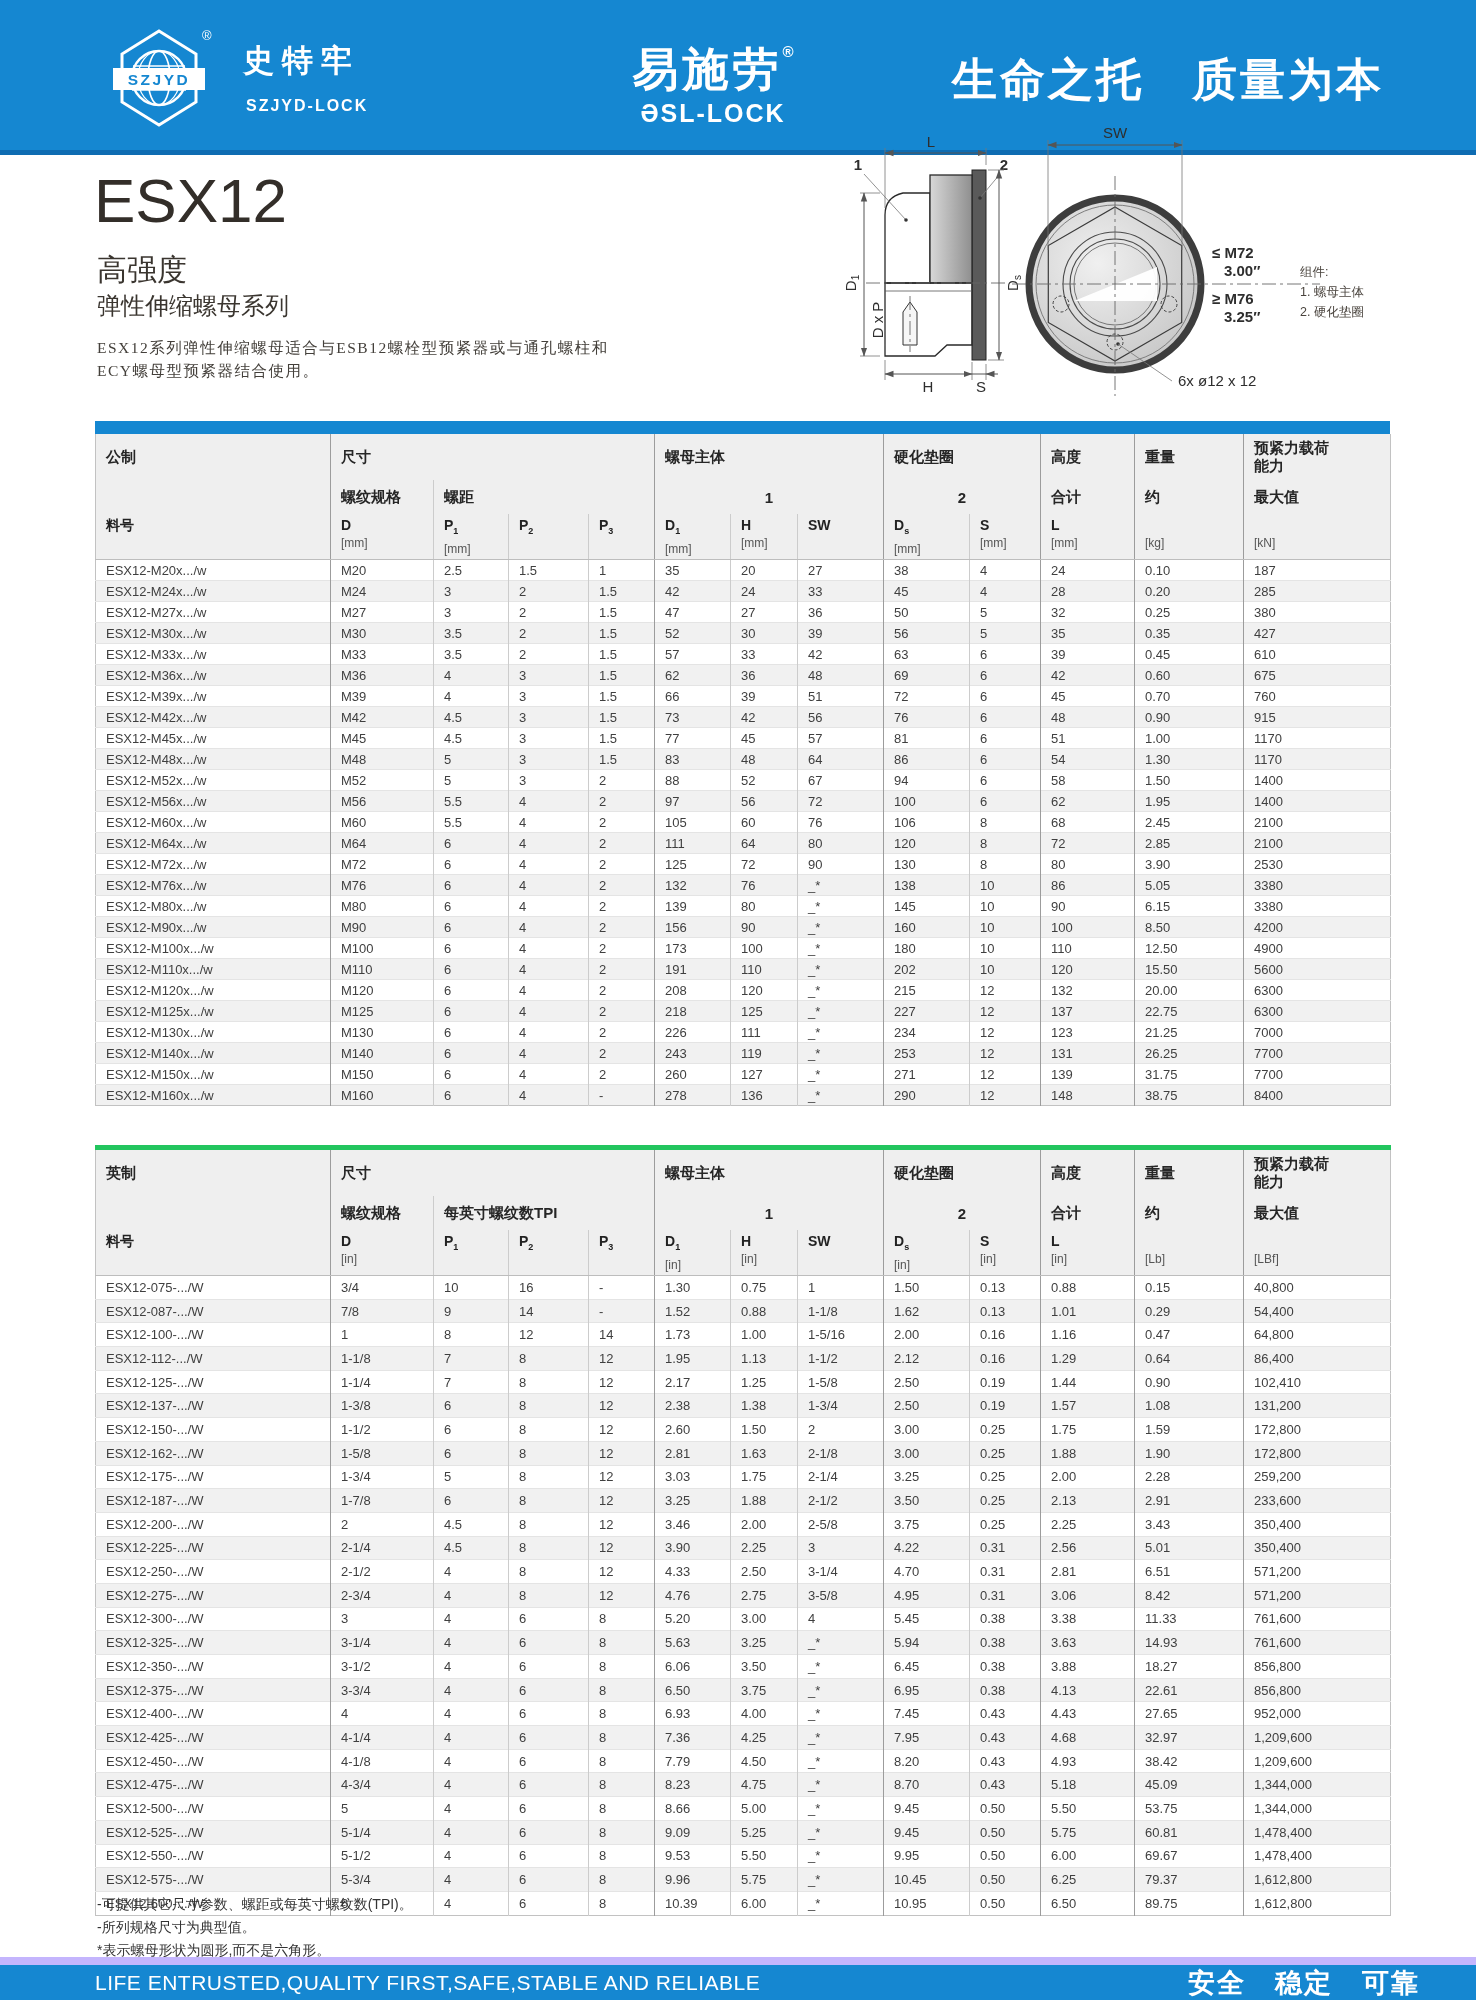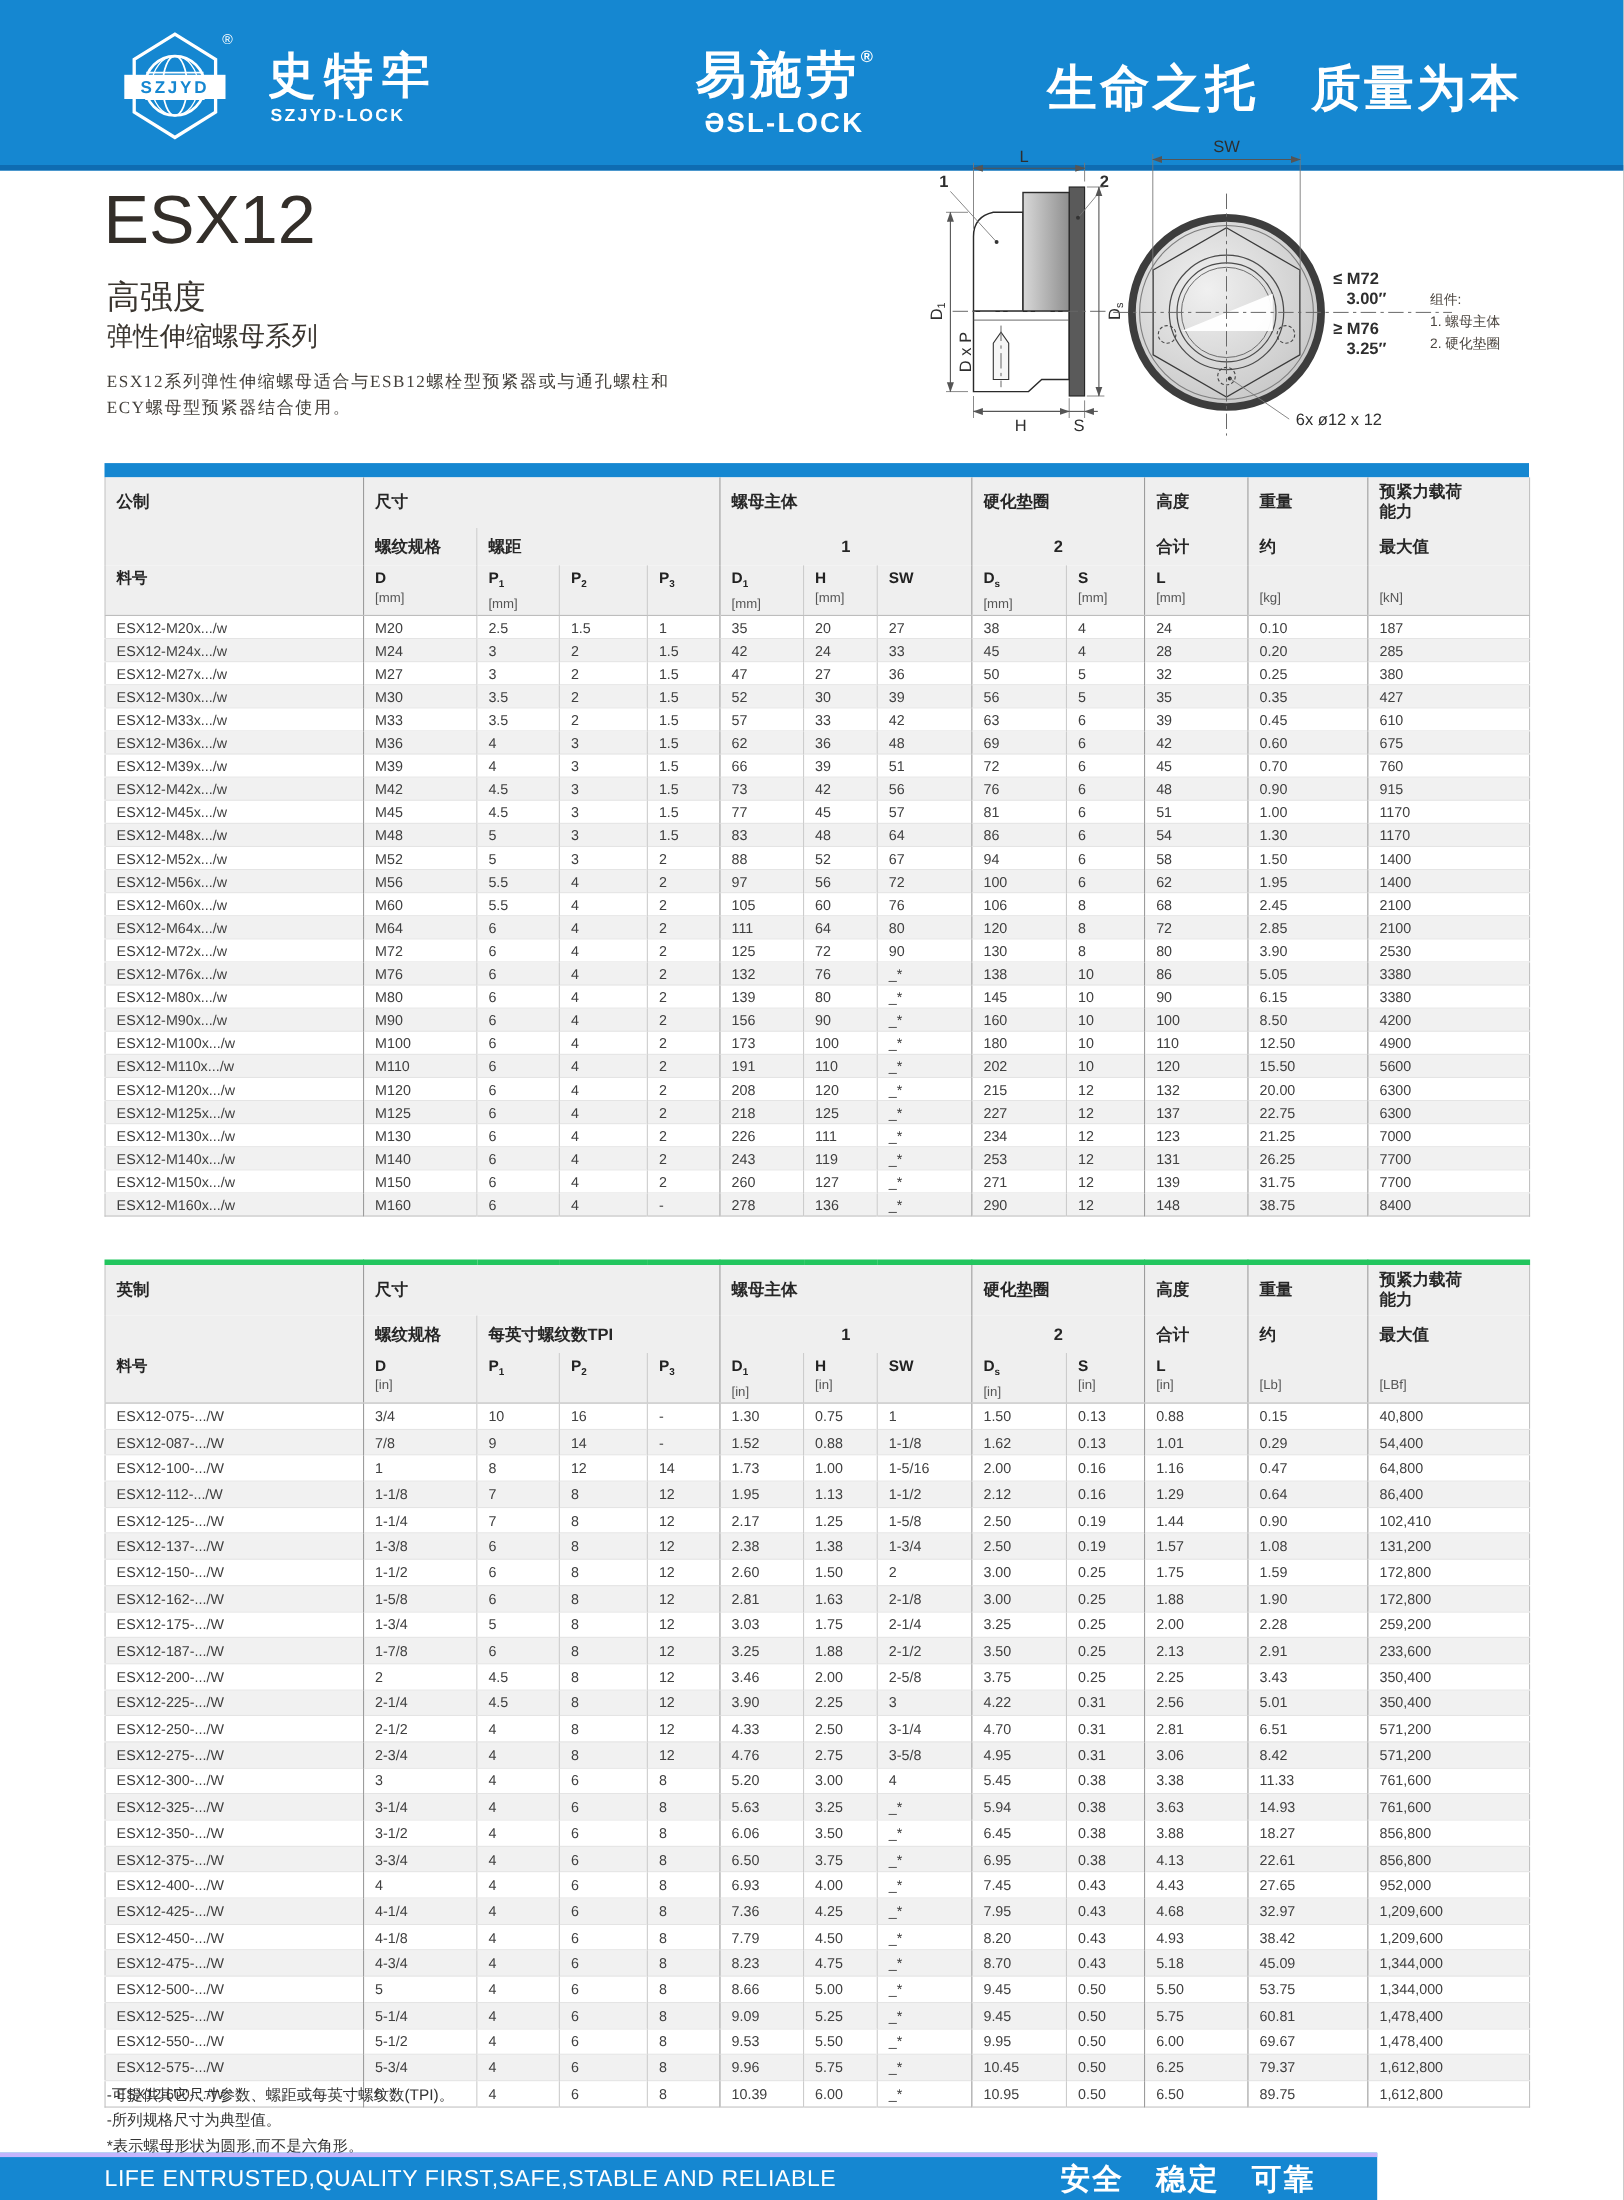--- a/index.html
+++ b/index.html
@@ -3,21 +3,21 @@
 <meta charset="utf-8">
 <style>
   html,body{margin:0;padding:0;background:#9f9f9f;}
   .page{position:relative;width:1476px;height:2000px;margin:0 auto;background:#ffffff;
         overflow:hidden;font-family:"Liberation Sans", sans-serif;}
 
   
   .top-band{position:absolute;left:0;top:0;width:1476px;height:150px;
             background:#1587d1;border-bottom:5px solid #0e6cb2;}
   .logo-svg{position:absolute;left:112px;top:18px;}
-  .logo-cn{position:absolute;left:243px;top:40px;font-size:44px;font-weight:bold;
+  .logo-cn{position:absolute;left:243px;top:40px;font-size:31px;font-weight:bold;
            color:#fff;letter-spacing:8px;}
   .logo-en{position:absolute;left:246px;top:97px;font-size:16px;font-weight:bold;
            color:#ffffff;letter-spacing:2px;}
   .brand{position:absolute;left:598px;top:26px;width:230px;text-align:center;color:#fff;}
   .brand-cn{font-size:46px;font-weight:bold;letter-spacing:4px;line-height:52px;}
   .brand-cn sup{font-size:15px;vertical-align:28px;letter-spacing:0;}
   .brand-en{font-size:25px;font-weight:bold;letter-spacing:2px;margin-top:4px;}
   .slogan{position:absolute;left:952px;top:50px;font-size:45px;font-weight:bold;
           color:#fff;letter-spacing:3px;}
 
@@ -59,22 +59,22 @@
   tbody td{padding:0 0 0 10px;border-top:1px solid #e4e4e4;overflow:hidden;white-space:nowrap;}
   #metric-wrap tbody td{height:20px;}
   #imperial-wrap tbody td{height:22.7px;}
   tbody tr.alt{background:#f1f1f1;}
   .gs{border-left:1px solid #9c9c9c;}
   .ls{border-left:1px solid #cccccc;}
   thead tr.cols th{border-bottom:1px solid #bdbdbd;}
 
   
   .footnotes{position:absolute;left:97px;top:1893px;font-size:14px;color:#333;line-height:23px;}
-  .footer{position:absolute;left:0;top:1957px;width:1252px;height:43px;background:#1587d1;
-          border-top:4px solid #c4b5fd;box-sizing:border-box;display:flex;align-items:center;}
+  .footer{position:absolute;left:0;top:1957px;width:1476px;height:43px;background:#1587d1;
+          border-top:8px solid #c4b5fd;box-sizing:border-box;display:flex;align-items:center;}
   .footer-en{margin-left:95px;font-size:21px;color:#fff;letter-spacing:0.5px;}
   .footer-cn{margin-left:auto;margin-right:56px;font-size:27px;font-weight:bold;color:#fff;letter-spacing:2px;}
 </style>
 </head>
 <body>
 
 <div class="page">
 
   <div class="top-band">
     <svg class="logo-svg" width="120" height="122" viewBox="0 0 120 122">

